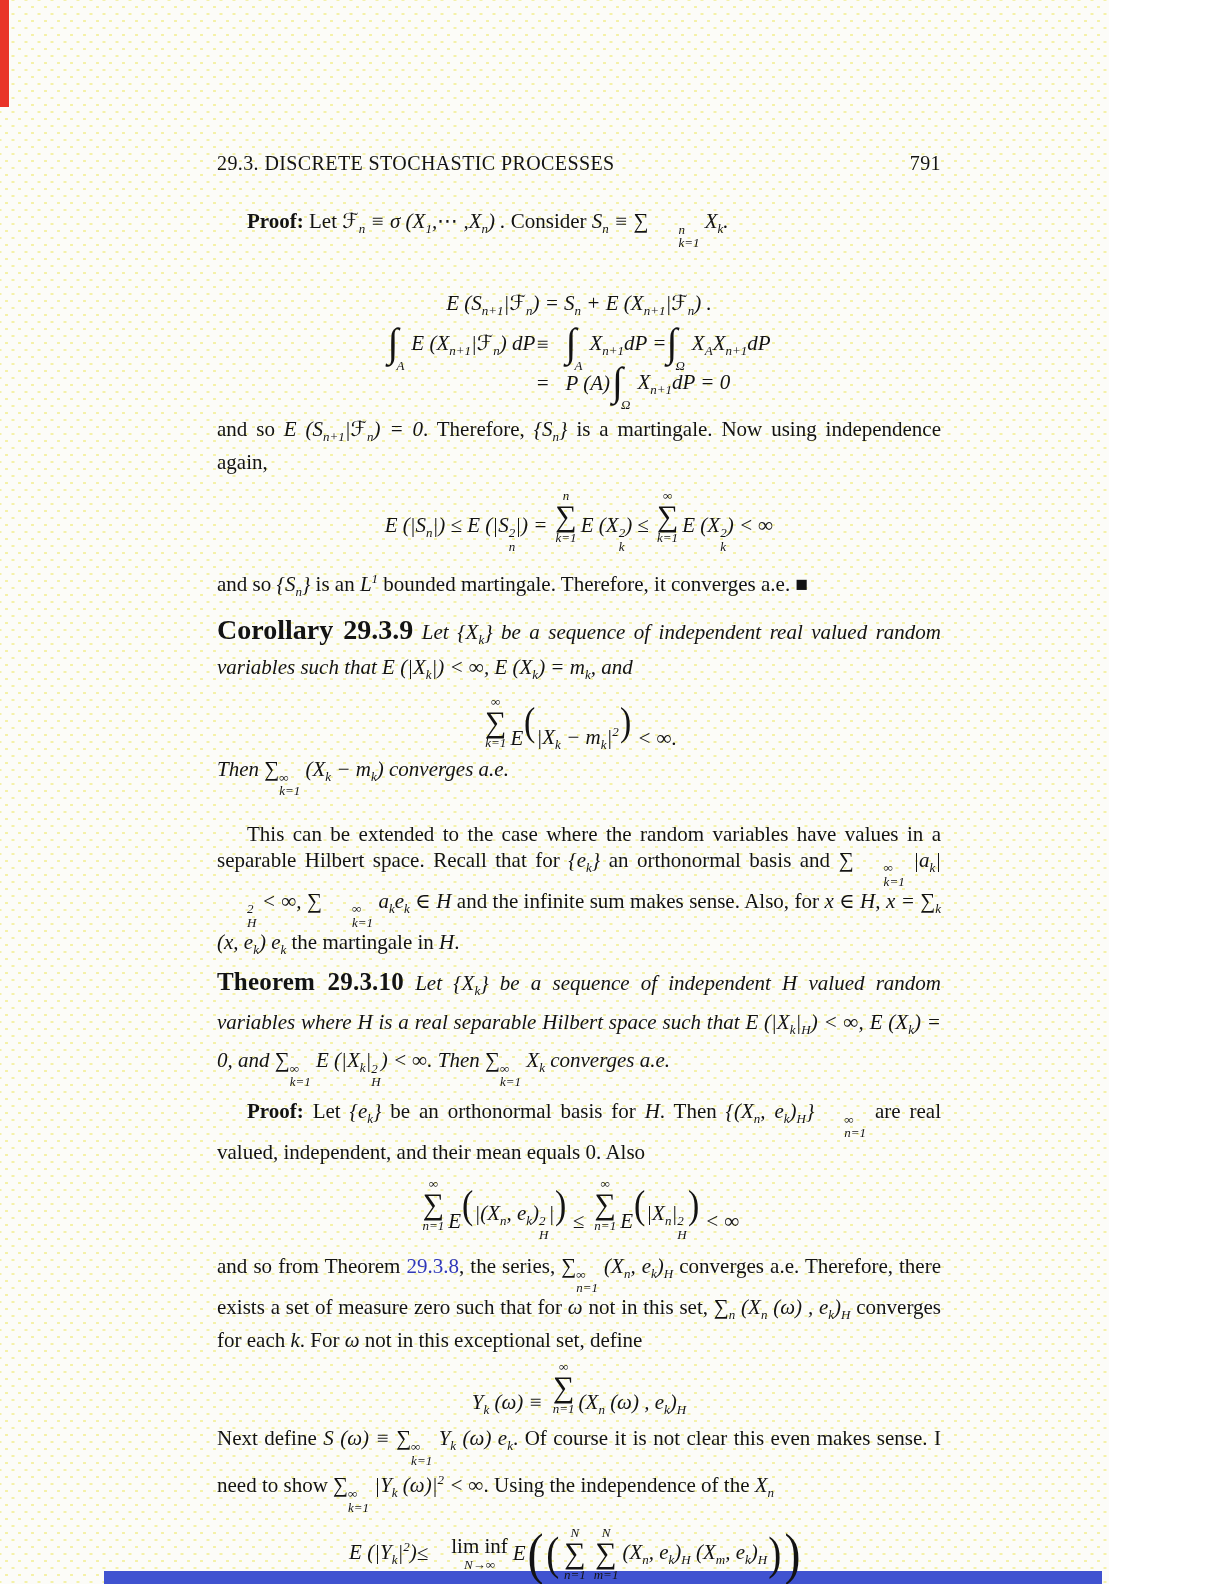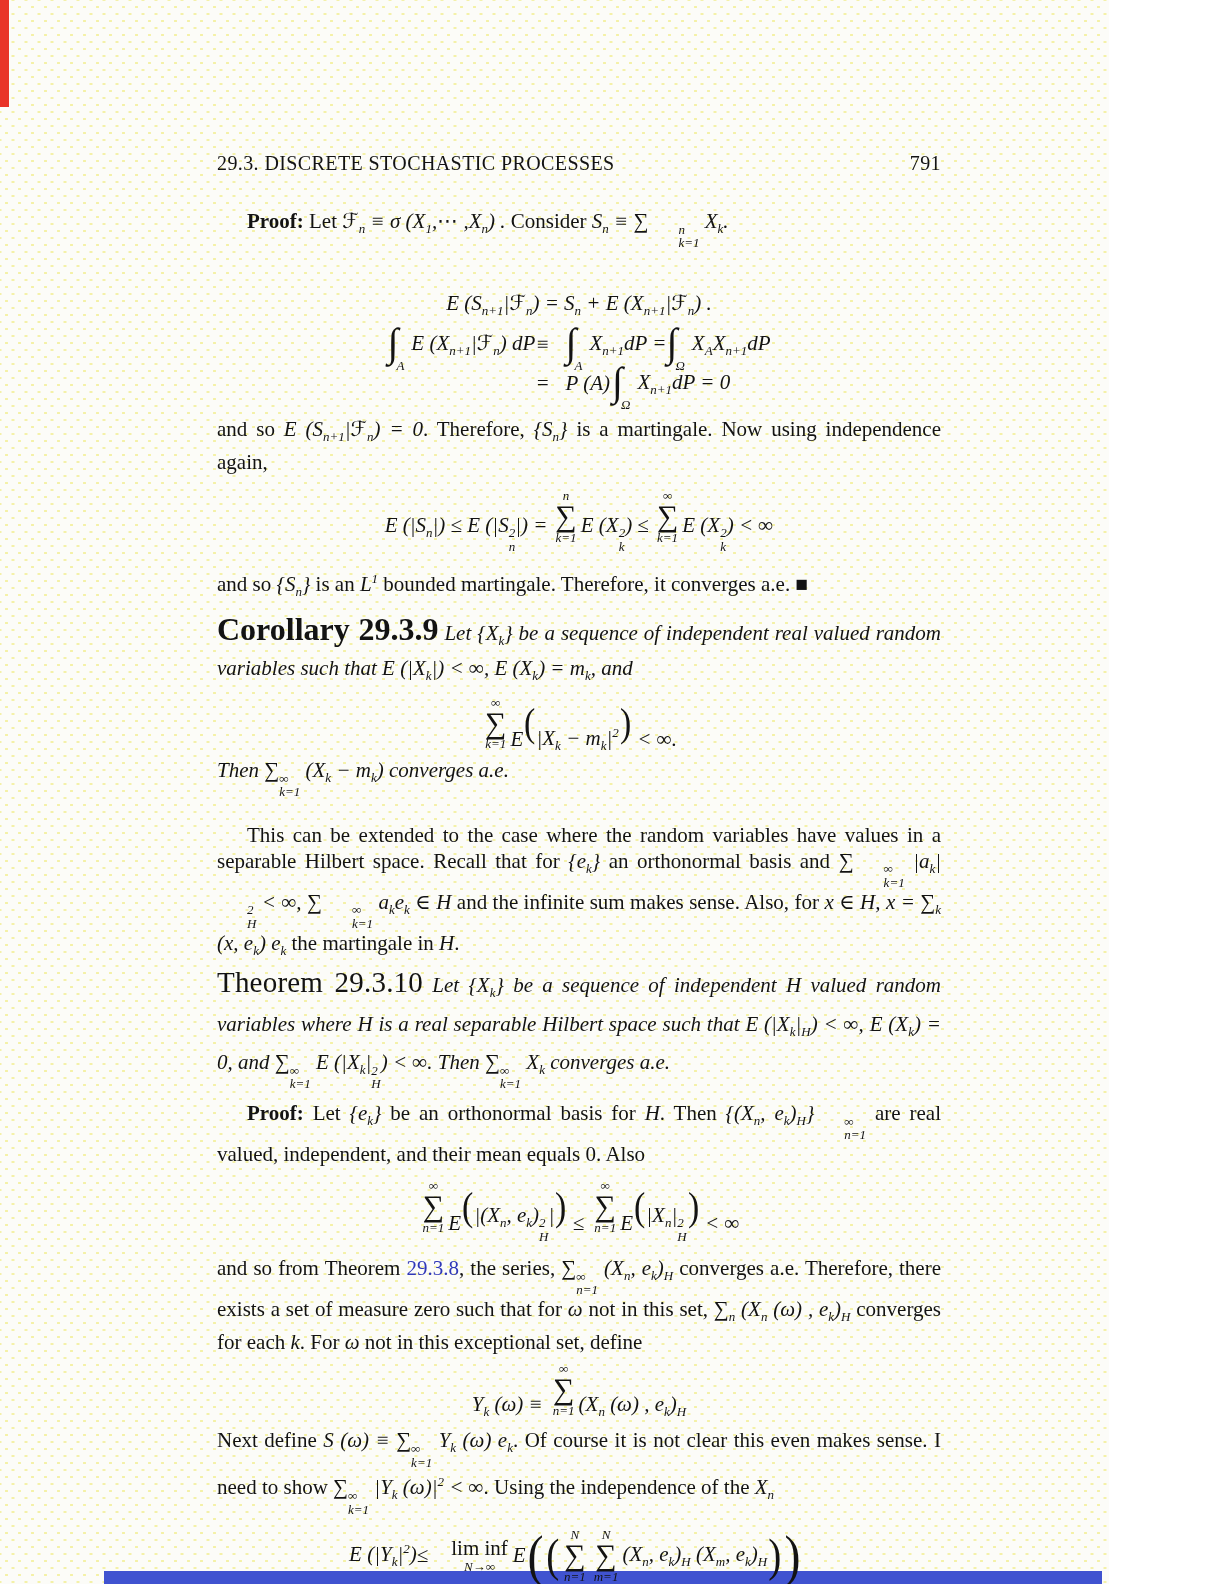--- a/index.html
+++ b/index.html
@@ -20,22 +20,22 @@
   .stripe.bottom{left:104px;bottom:0;width:998px;height:13px;}
   .content{position:absolute;left:217px;top:152px;width:724px;}
   .hdr{display:flex;justify-content:space-between;font-size:20px;letter-spacing:.4px;}
   .p{font-size:21px;line-height:25.5px;text-align:justify;}
   .p.indent{text-indent:30px;}
   .p.lh27{line-height:27.5px;}
   .p.lh31{line-height:31px;}
   .rb{font-weight:bold;}
   .ri{font-style:italic;}
   .rl{color:var(--link);cursor:pointer;}
-  .rh{font-weight:bold;font-size:32px;}
-  .rH{font-weight:normal;font-size:29px;letter-spacing:.2px;}
+  .rh{font-weight:bold;font-size:28px;}
+  .rH{font-weight:bold;font-size:25px;letter-spacing:.2px;}
   sub,sup{font-size:13px;}
   .ss{display:inline-flex;flex-direction:column;align-items:flex-start;
       vertical-align:-0.45em;line-height:1.05;font-size:13px;}
   .ss span{display:block;}
   
   .eq{display:flex;justify-content:center;align-items:center;font-size:21px;font-style:italic;}
   .eq .mt{white-space:pre;margin-top:33px;}
   .eq .mt sub,.eq .mt sup{font-size:13px;}
   .eqal{display:grid;grid-template-columns:max-content max-content;justify-content:center;
         font-size:21px;font-style:italic;}

